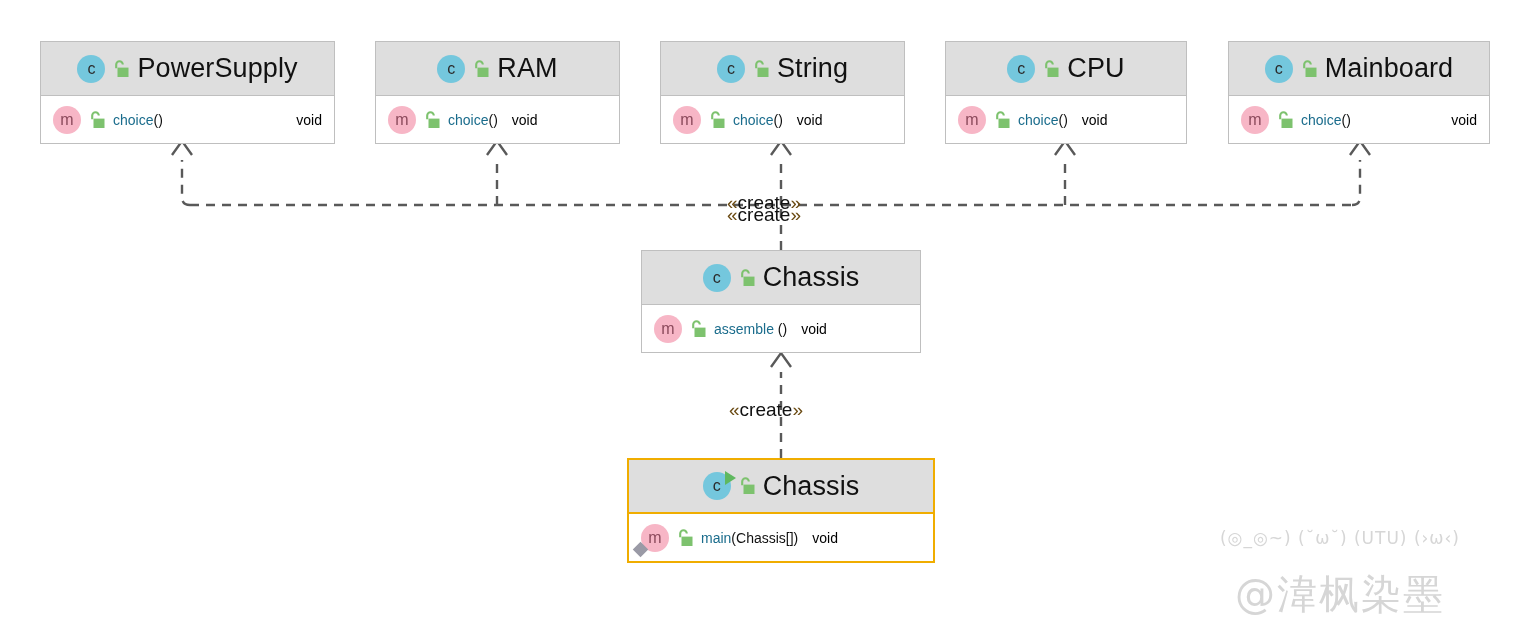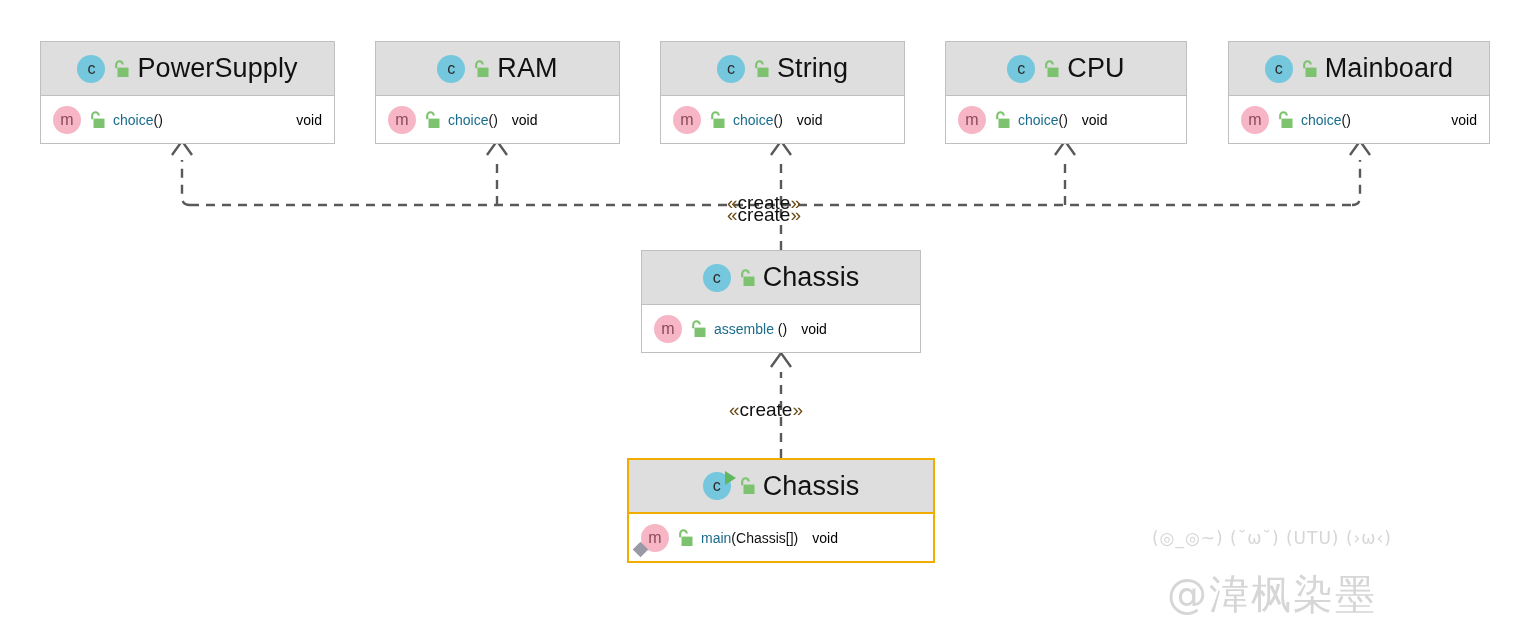--- a/index.html
+++ b/index.html
@@ -343,18 +343,18 @@
       <span class="icon-method">m<span class="static-diamond"></span></span>
       <svg class="icon-lock" viewBox="0 0 18 20">
         <path d="M4.2 9.2 V5.6 a3.3 3.3 0 0 1 6.6 0" fill="none" stroke="#7dc26e" stroke-width="2.1"></path>
         <rect x="5.5" y="8.6" width="11" height="9.4" fill="#7dc26e"></rect>
       </svg>
       <span class="member-name"><span>main</span><span class="paren">(Chassis[])</span></span>
       <span class="member-type tight">void</span>
     </div>
   </div>
 
-  <div class="watermark" style="left:1092px; top:528px; width:360px;">
+  <div class="watermark" style="left:1160px; top:528px; width:360px;">
     <div class="wm-faces">(◎_◎~) (˘ω˘) (UTU) (›ω‹)</div>
     <div class="wm-name">@湋枫染墨</div>
   </div>
 
 </div>
 
 </body></html>

